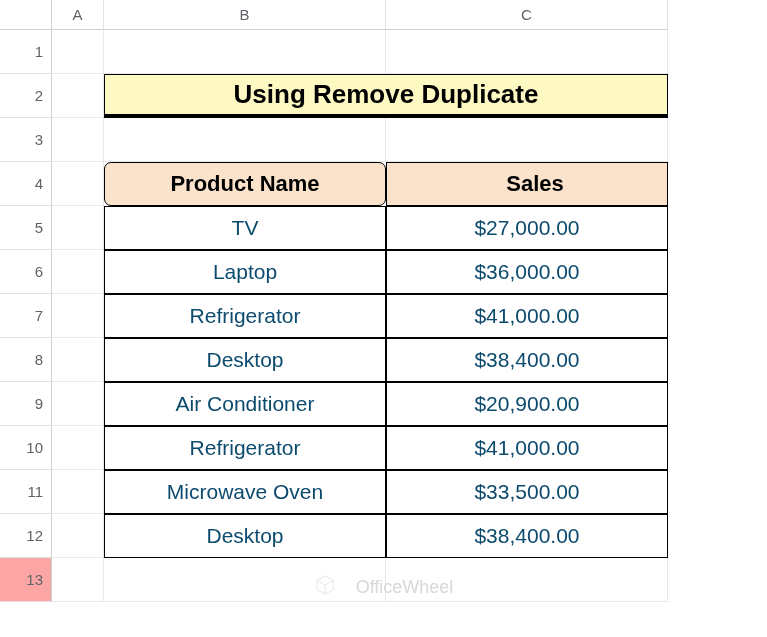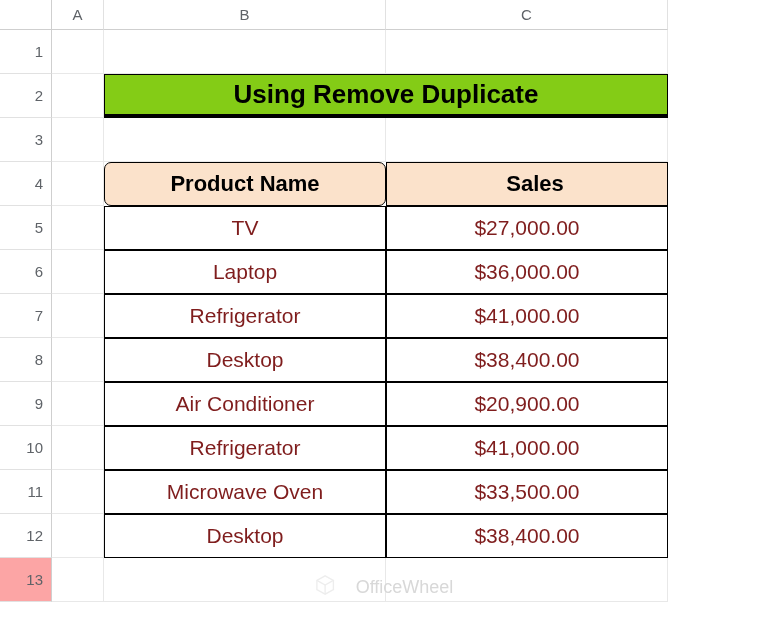--- a/index.html
+++ b/index.html
@@ -38,21 +38,21 @@
   .row13-header {
     background: #fca5a5;
   }
 
   .title-cell {
     grid-column: 3 / 5;
     grid-row: 3;
     display: flex;
     align-items: center;
     justify-content: center;
-    background: #84cc16;
+    background: #fef9c3;
     border: 1px solid #000;
     border-bottom: 4px solid #000;
     font-weight: bold;
     font-size: 26px;
     color: #000;
   }
 
   .th-cell {
     display: flex;
     align-items: center;
@@ -63,21 +63,21 @@
     font-size: 22px;
     color: #000;
   }
   .td-cell {
     display: flex;
     align-items: center;
     justify-content: center;
     background: #fff;
     border: 1px solid #000;
     font-size: 21px;
-    color: #7f1d1d;
+    color: #0c4a6e;
   }
 
   .b4 { grid-column: 3; grid-row: 5; border-radius: 7px; }
   .c4 { grid-column: 4; grid-row: 5; padding-left: 16px; }
 
   .watermark {
     position: absolute;
     bottom: 36px;
     left: 50%;
     transform: translateX(-50%);

